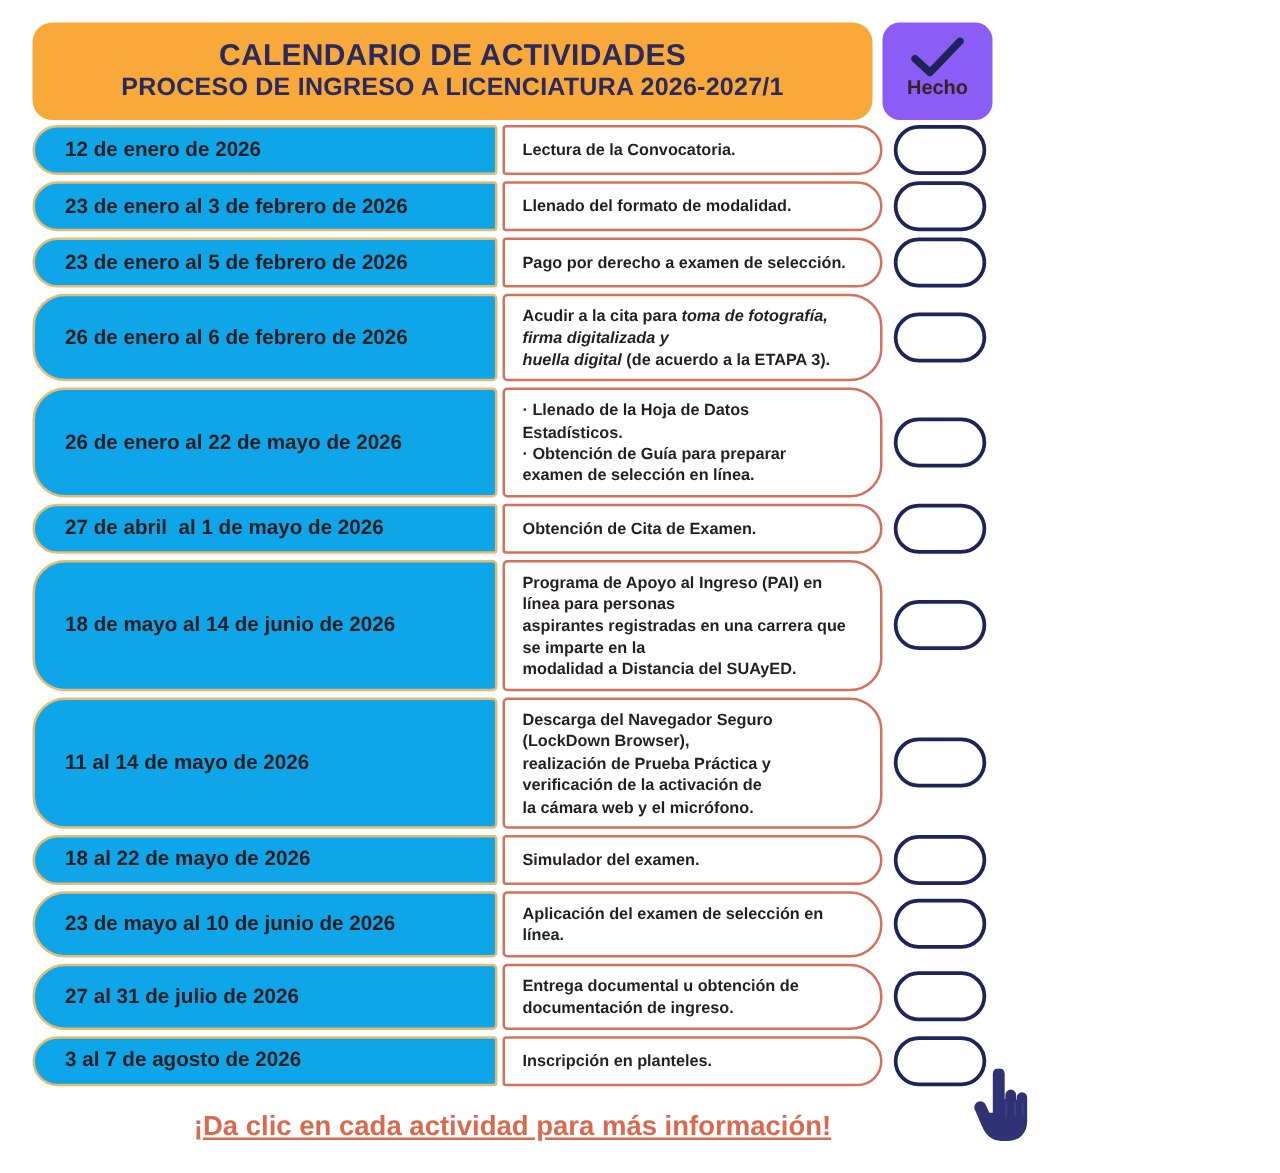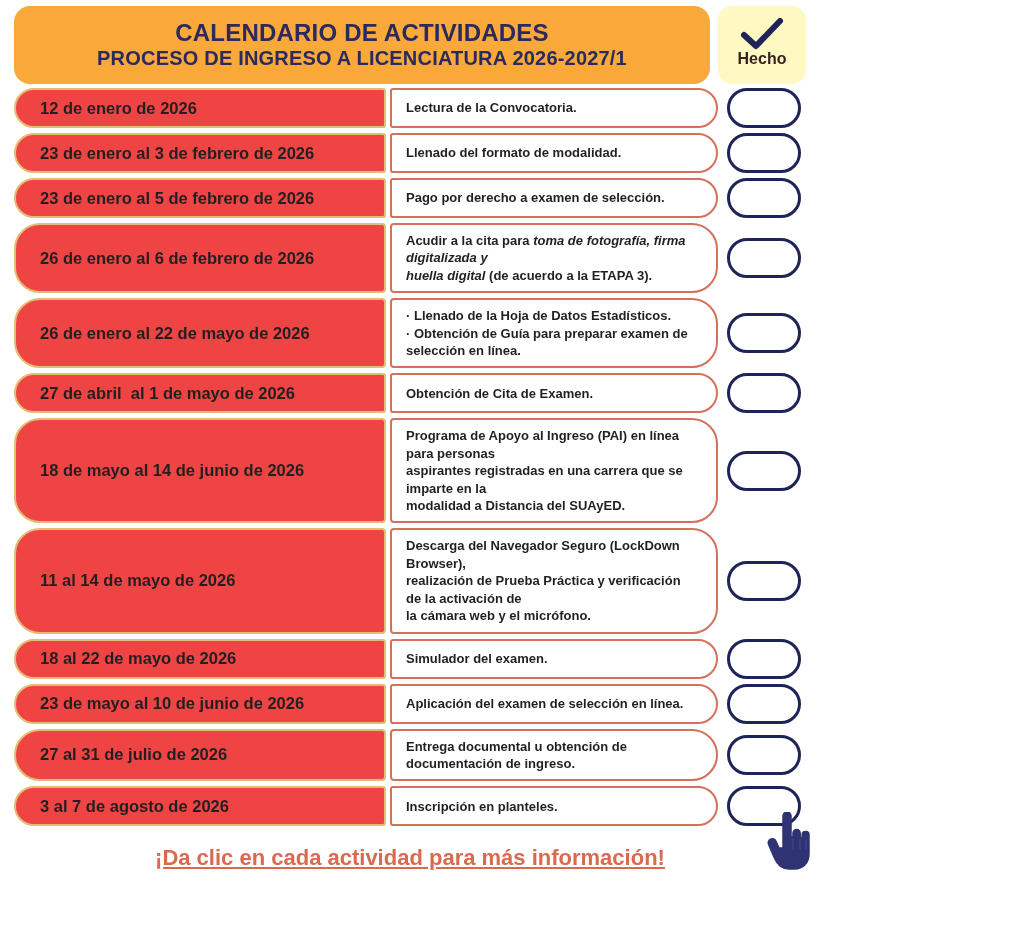--- a/index.html
+++ b/index.html
@@ -10,21 +10,21 @@
     background: #ffffff;
     font-family: "Liberation Sans", sans-serif;
     overflow: hidden;
   }
 
   #page {
     position: relative;
     width: 820px;
     height: 938px;
     background: #ffffff;
-    padding: 0;
+    padding: 12px;
   }
 
   
   .header-row {
     display: flex;
     align-items: stretch;
     gap: 8px;
     padding: 6px 14px 4px 14px;
     height: 88px;
   }
@@ -47,21 +47,21 @@
     letter-spacing: 0.2px;
     text-align: center;
     white-space: nowrap;
   }
   .header-banner .title-line.l1 { font-size: 24px; }
   .header-banner .title-line.l2 { font-size: 20px; }
 
   .hecho-box {
     flex: 0 0 88px;
     width: 88px;
-    background: #fef9c3;
+    background: #8b5cf6;
     border-radius: 14px;
     display: flex;
     flex-direction: column;
     align-items: center;
     justify-content: center;
     gap: 0px;
     padding-bottom: 4px;
   }
   .hecho-check {
     display: block;
@@ -86,21 +86,21 @@
     display: flex;
     align-items: stretch;
     gap: 4px;
   }
 
   .date-cell {
     flex: 0 0 372px;
     width: 372px;
     border: 2.5px solid #E5BC73;
     border-radius: 26px 4px 4px 26px;
-    background: #ef4444;
+    background: #0ea5e9;
     display: flex;
     align-items: center;
     padding: 6px 10px 6px 24px;
   }
   .date-cell span {
     color: #231F20;
     font-size: 16.5px;
     font-weight: bold;
     white-space: pre;
   }

